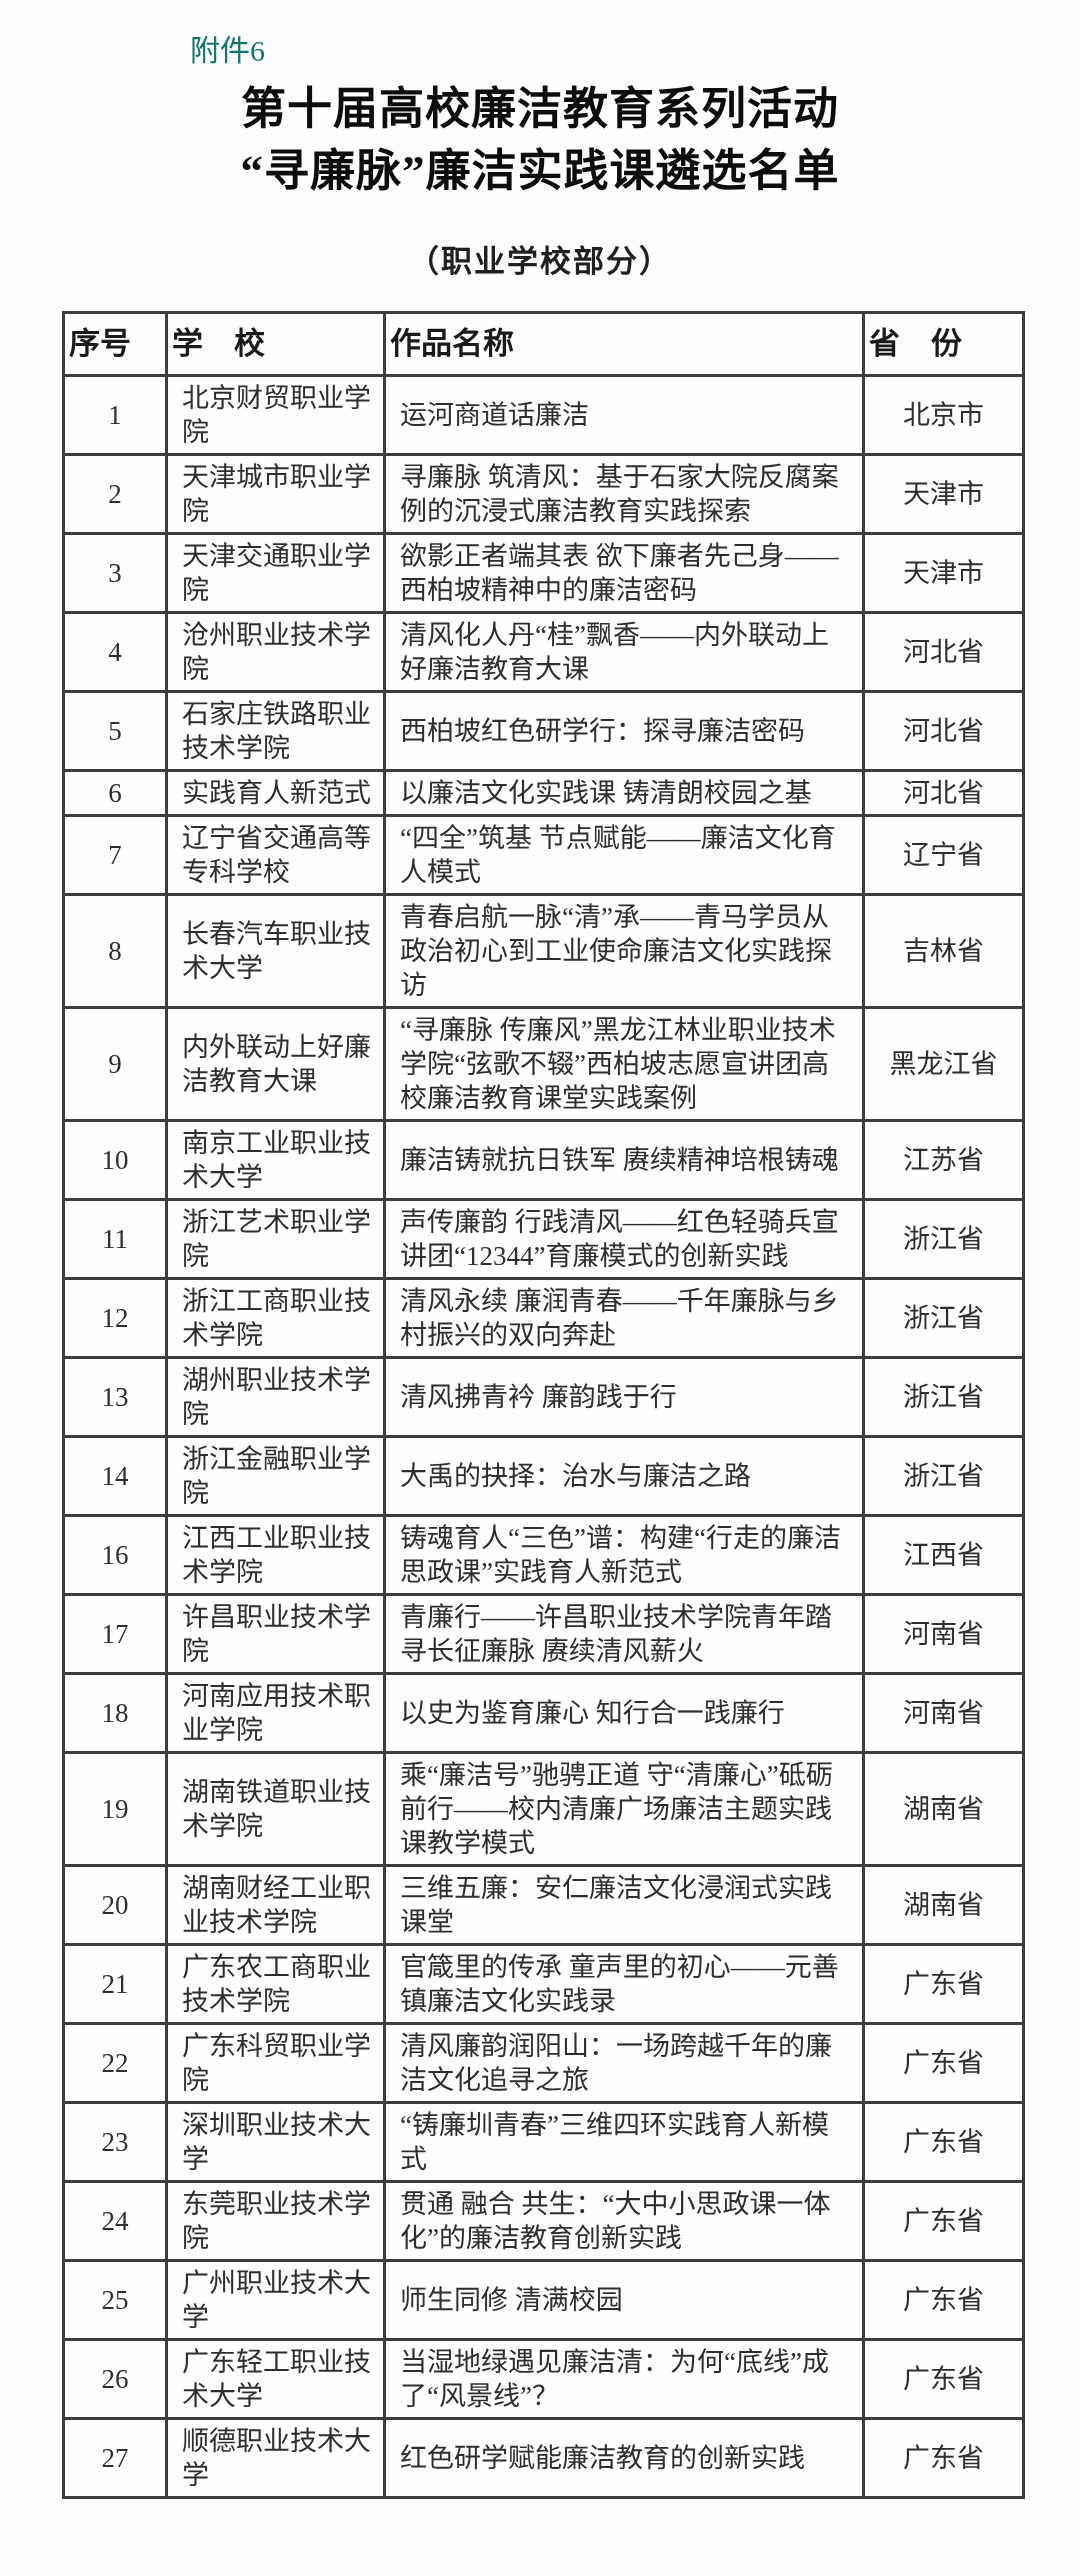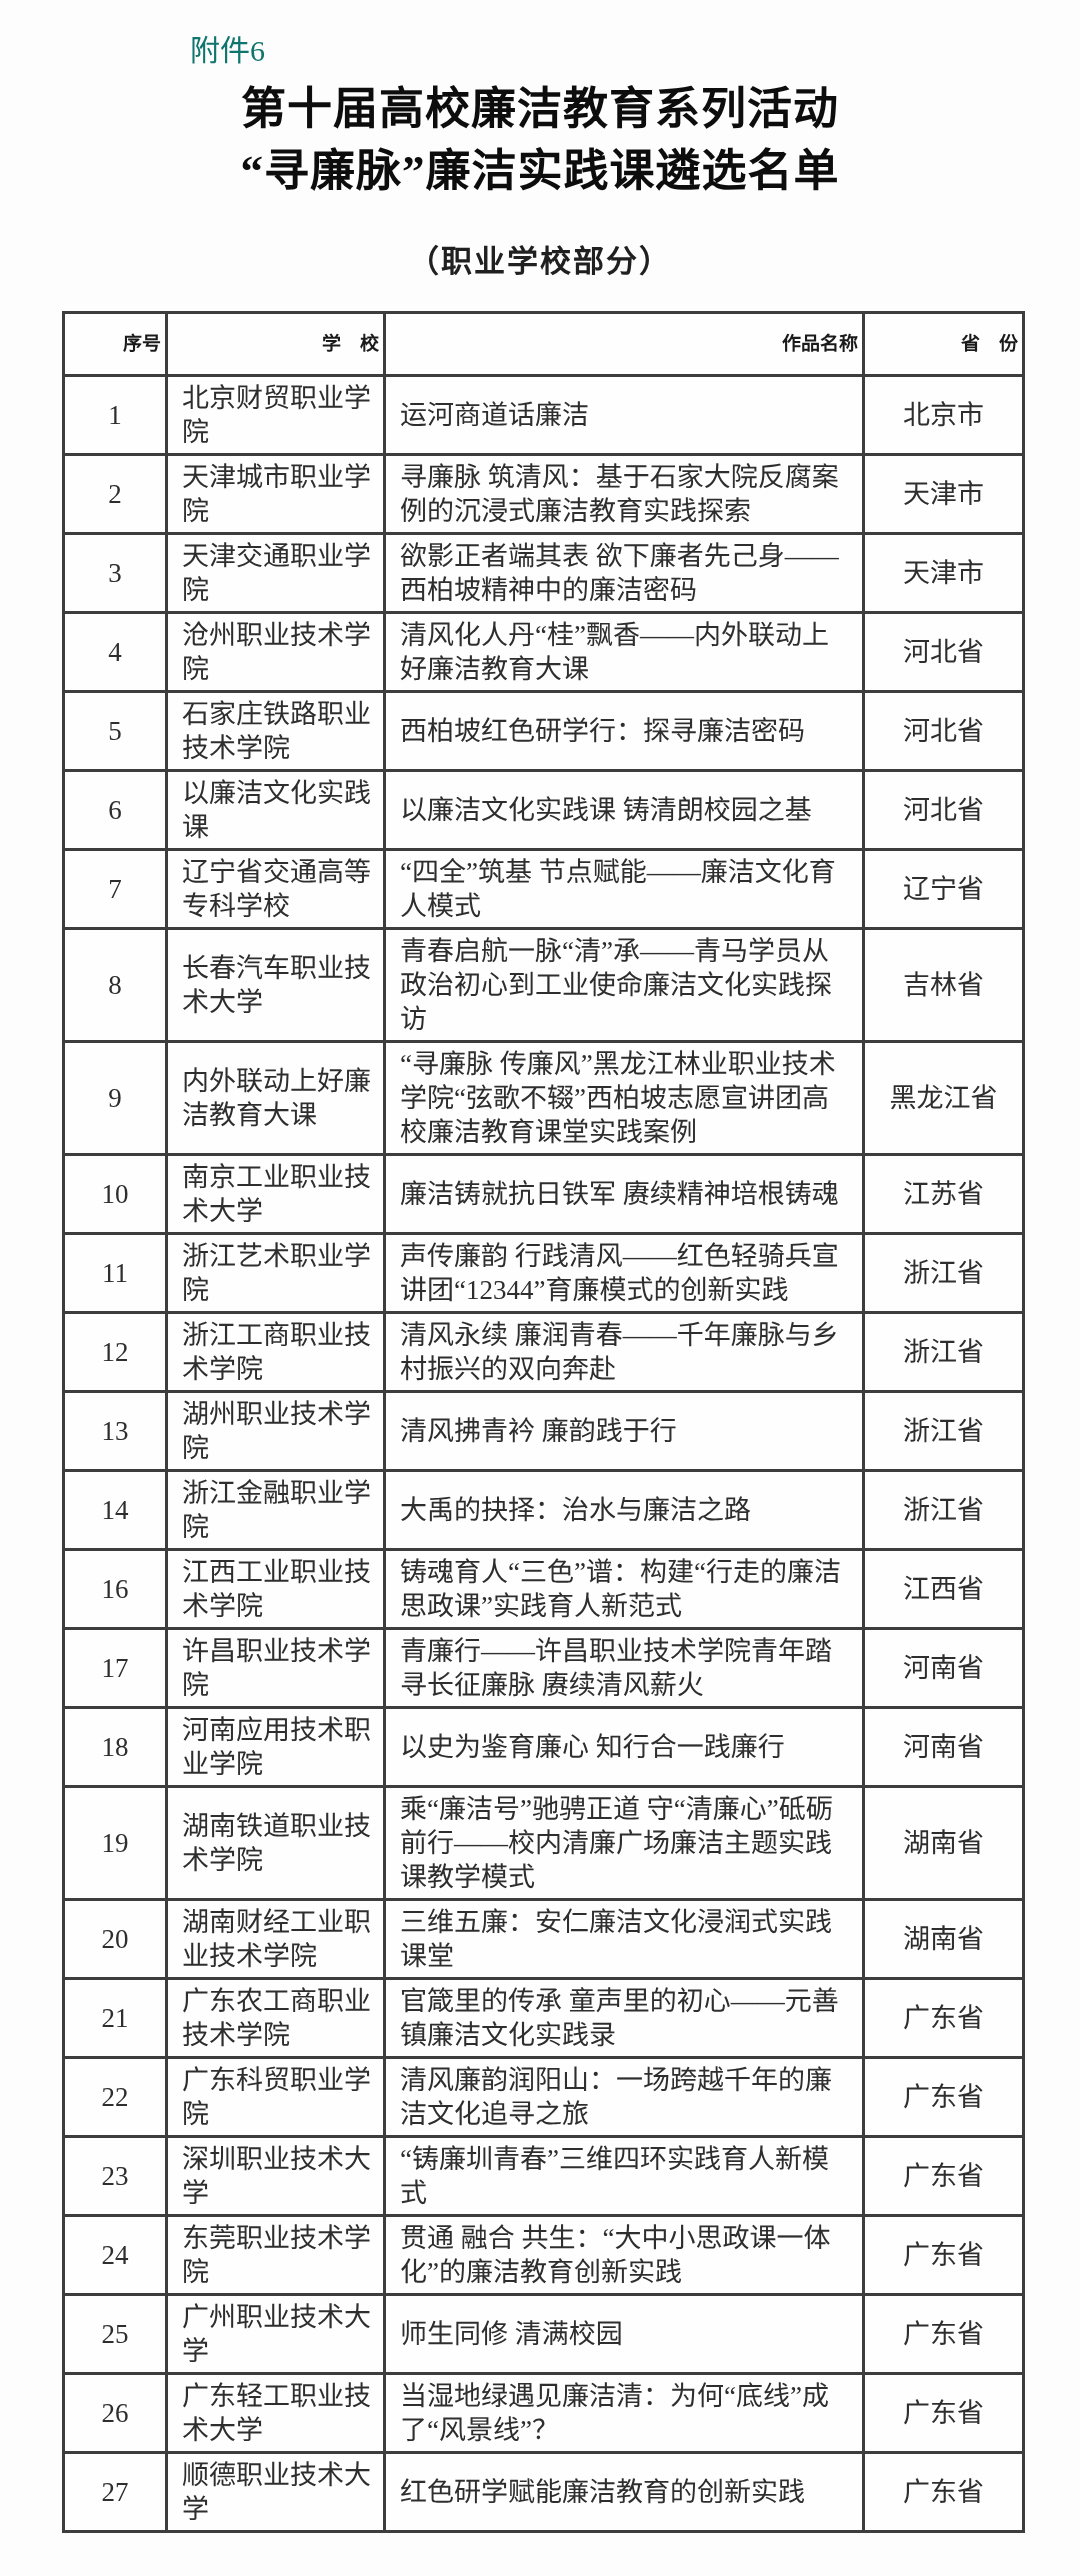--- a/index.html
+++ b/index.html
@@ -58,24 +58,24 @@
   table.list th, table.list td {
     border: 3px solid #3d3d3d;
     box-sizing: border-box;
     font-size: 27px;
     line-height: 34px;
     vertical-align: middle;
     color: #2e2e2e;
   }
   table.list th {
     font-weight: bold;
-    font-size: 19px;
+    font-size: 31px;
     color: #1a1a1a;
     padding: 13px 4px;
-    text-align: right;
+    text-align: left;
   }
   td.cell-no, td.cell-province {
     text-align: center;
     padding: 4px 4px;
   }
   td.cell-school {
     text-align: left;
     padding: 4px 6px 4px 14px;
   }
   td.cell-work {
@@ -144,21 +144,21 @@
 
   <tr>
     <td class="cell-no">5</td>
     <td class="cell-school">石家庄铁路职业技术学院</td>
     <td class="cell-work">西柏坡红色研学行：探寻廉洁密码</td>
     <td class="cell-province">河北省</td>
   </tr>
 
   <tr>
     <td class="cell-no">6</td>
-    <td class="cell-school">以廉洁文化实践课</td>
+    <td class="cell-school">实践育人新范式</td>
     <td class="cell-work">以廉洁文化实践课 铸清朗校园之基</td>
     <td class="cell-province">河北省</td>
   </tr>
 
   <tr>
     <td class="cell-no">7</td>
     <td class="cell-school">辽宁省交通高等专科学校</td>
     <td class="cell-work">“四全”筑基 节点赋能——廉洁文化育人模式</td>
     <td class="cell-province">辽宁省</td>
   </tr>

